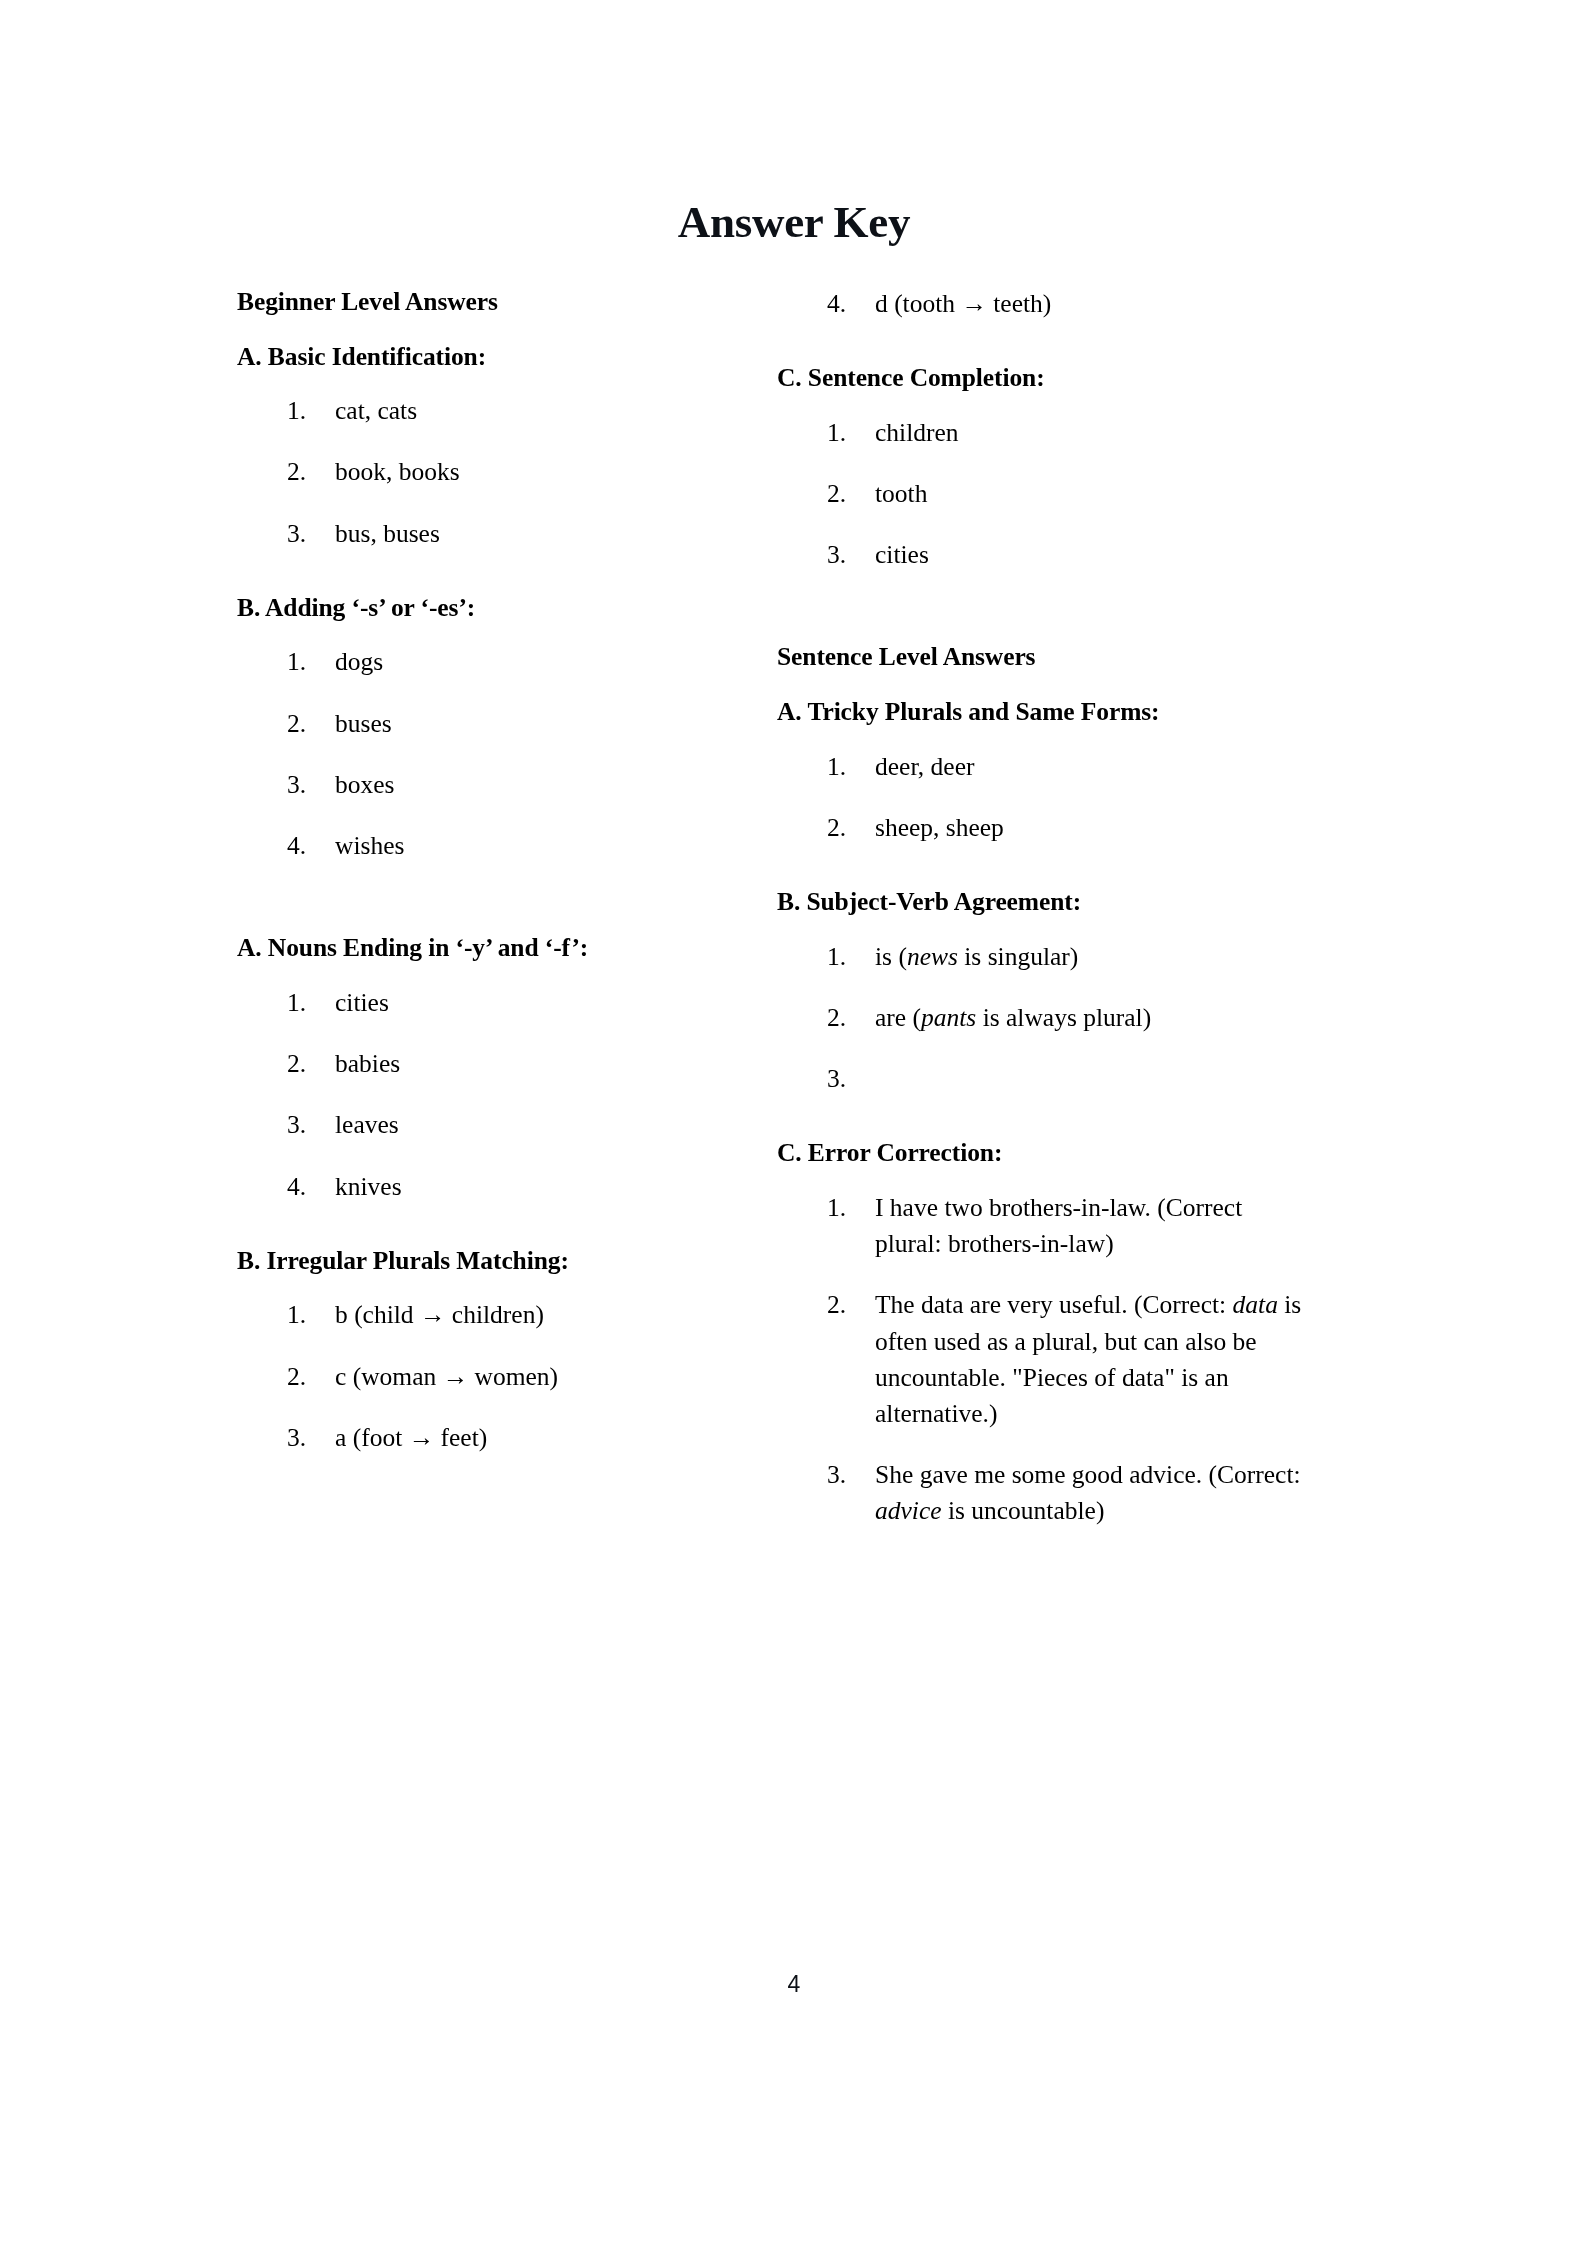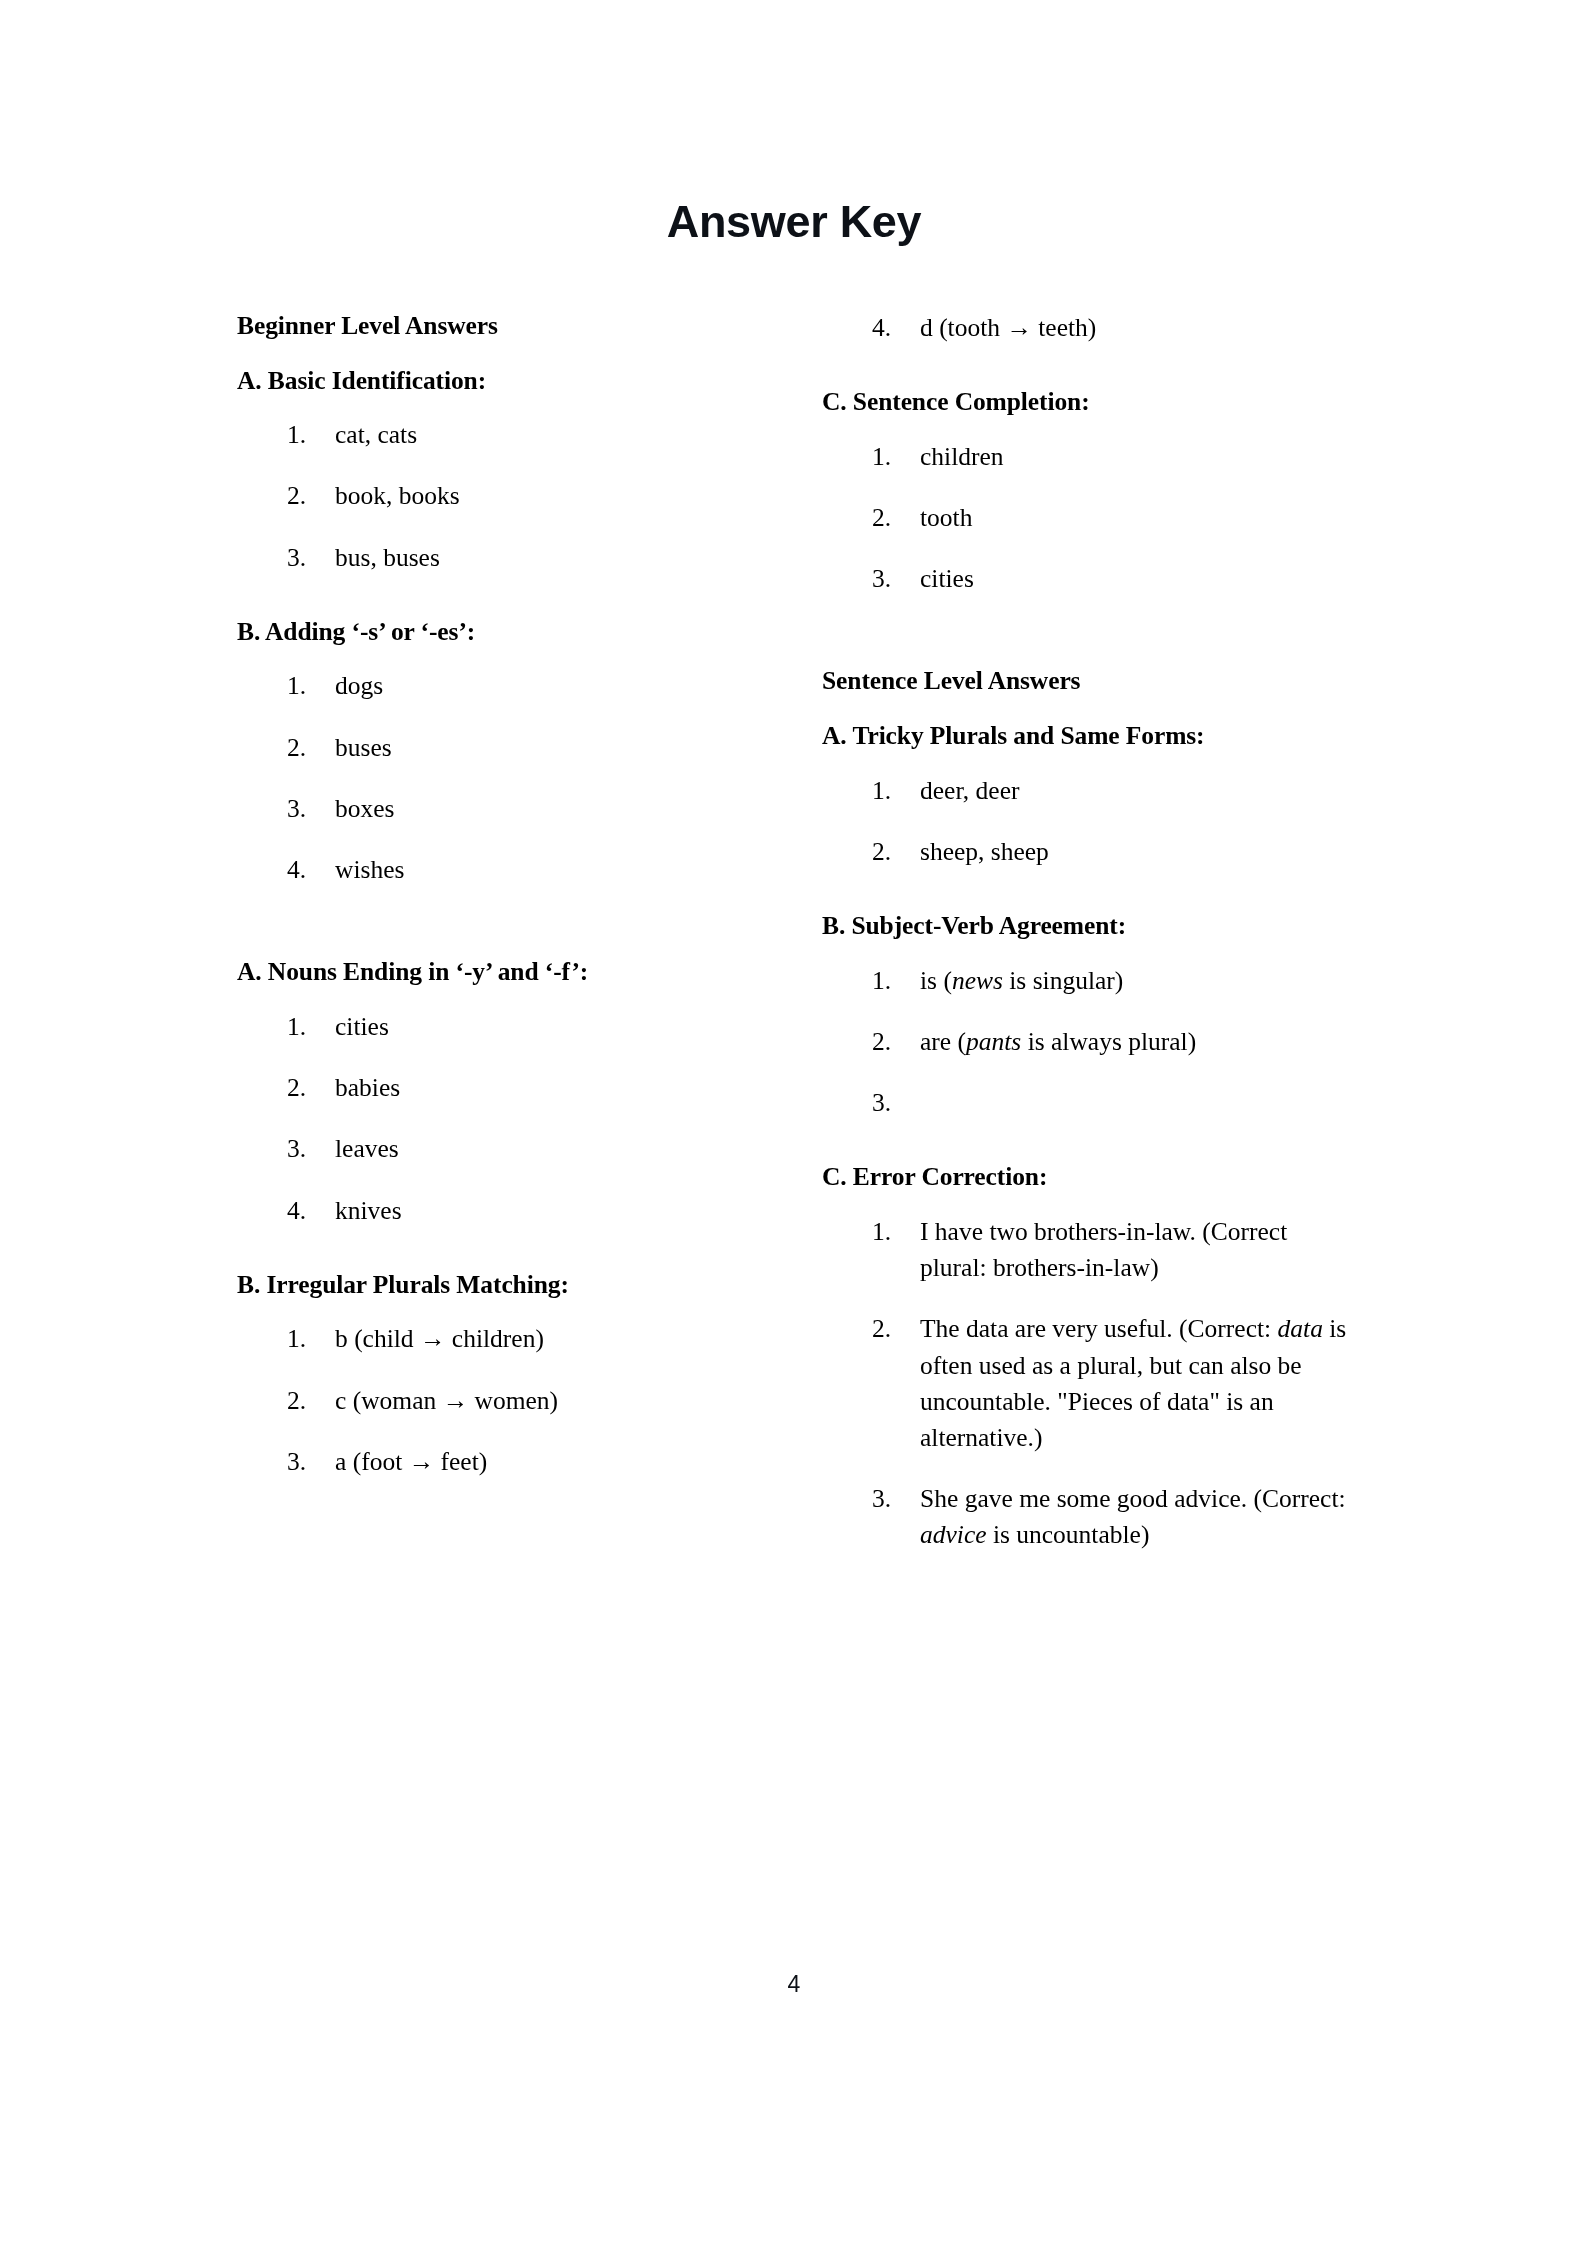--- a/index.html
+++ b/index.html
@@ -15,34 +15,33 @@
     overflow: hidden;
     font-family: "Liberation Serif", "DejaVu Serif", serif;
     color: #000000;
   }
   .doc-title {
     position: absolute;
     top: 196px;
     left: 0;
     width: 1588px;
     text-align: center;
-    font-family: Liberation Sans, sans-serif;
+    font-family: Liberation Serif, serif;
     font-weight: bold;
     font-size: 45px;
     letter-spacing: -0.3px;
     color: #0d1117;
   }
   .columns {
     position: absolute;
-    top: 310px;
+    top: 286px;
     left: 237px;
     width: 1118px;
     display: flex;
     align-items: flex-start;
-    gap: 45px;
   }
   .col {
     width: 540px;
     flex: 0 0 540px;
   }
   .sec-head {
     font-size: 25.5px;
     font-weight: bold;
     line-height: 1.28;
     margin: 0 0 0 0;

